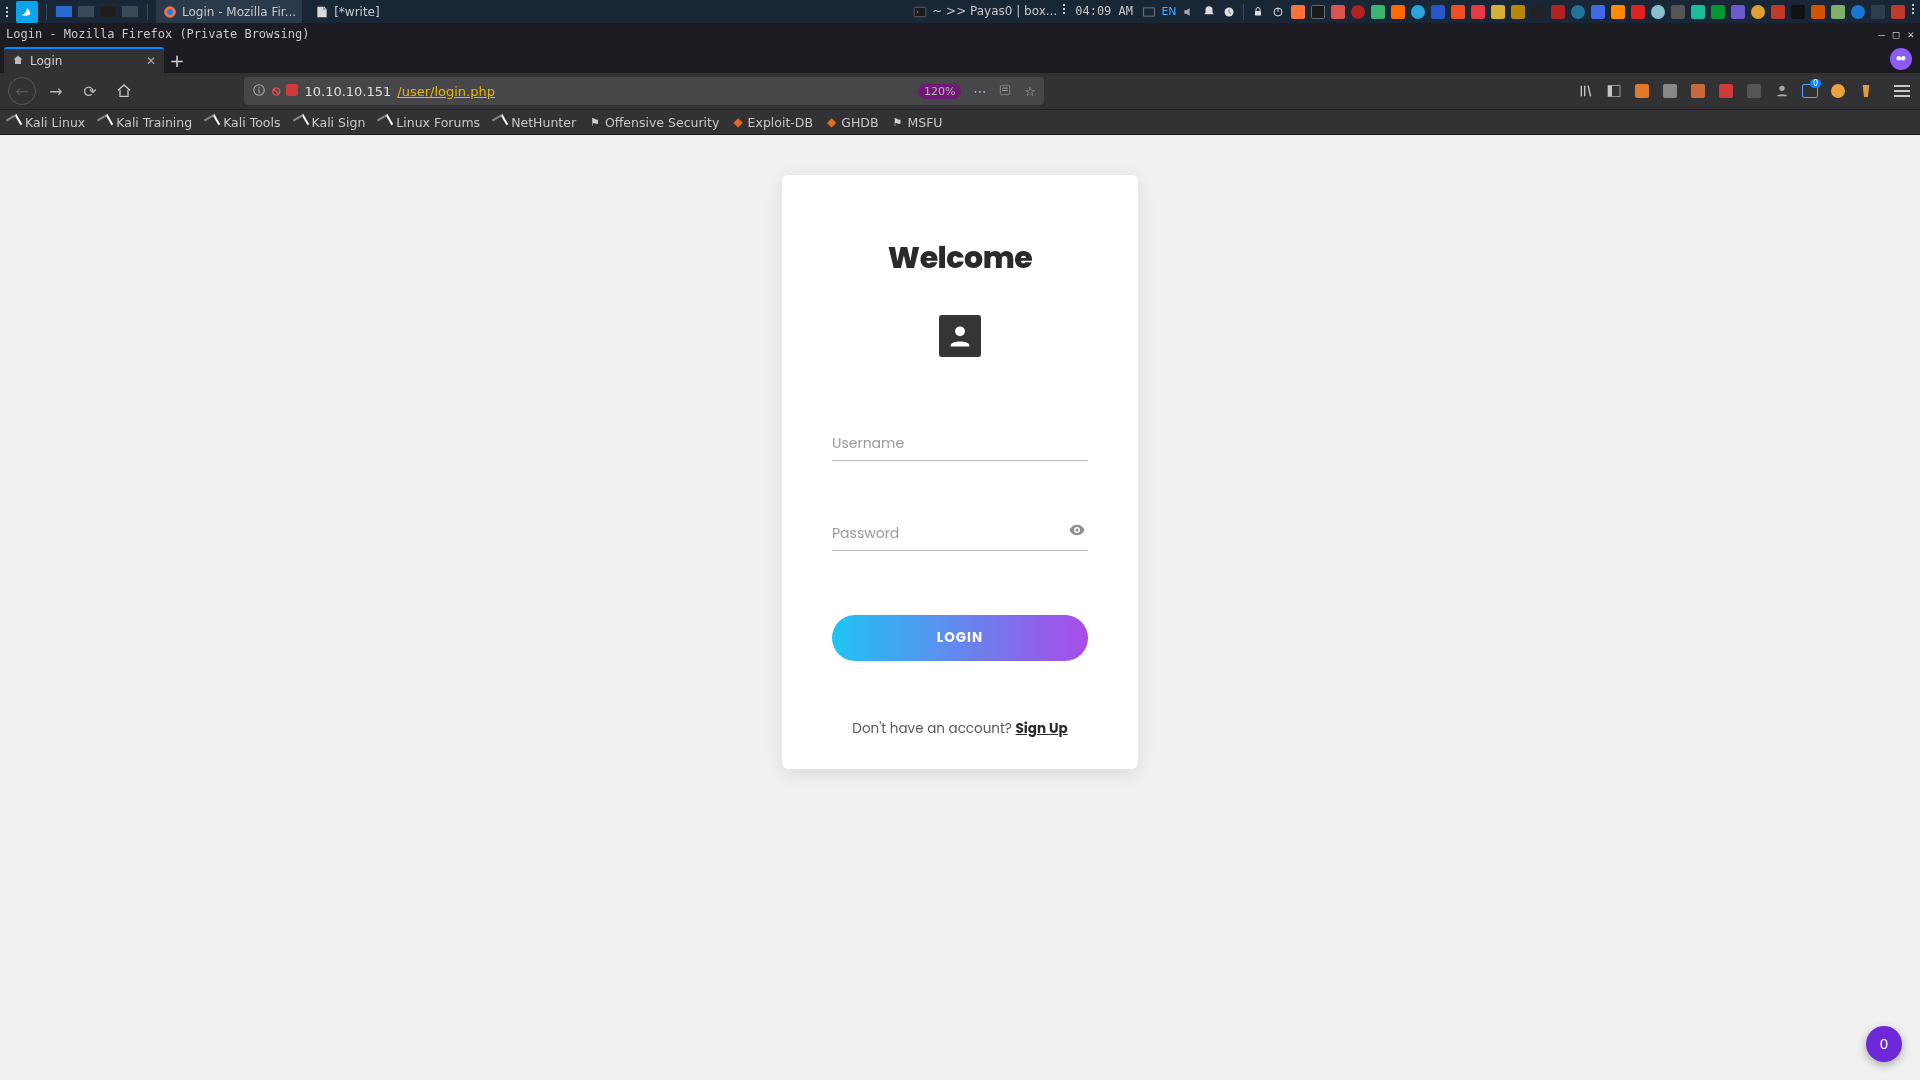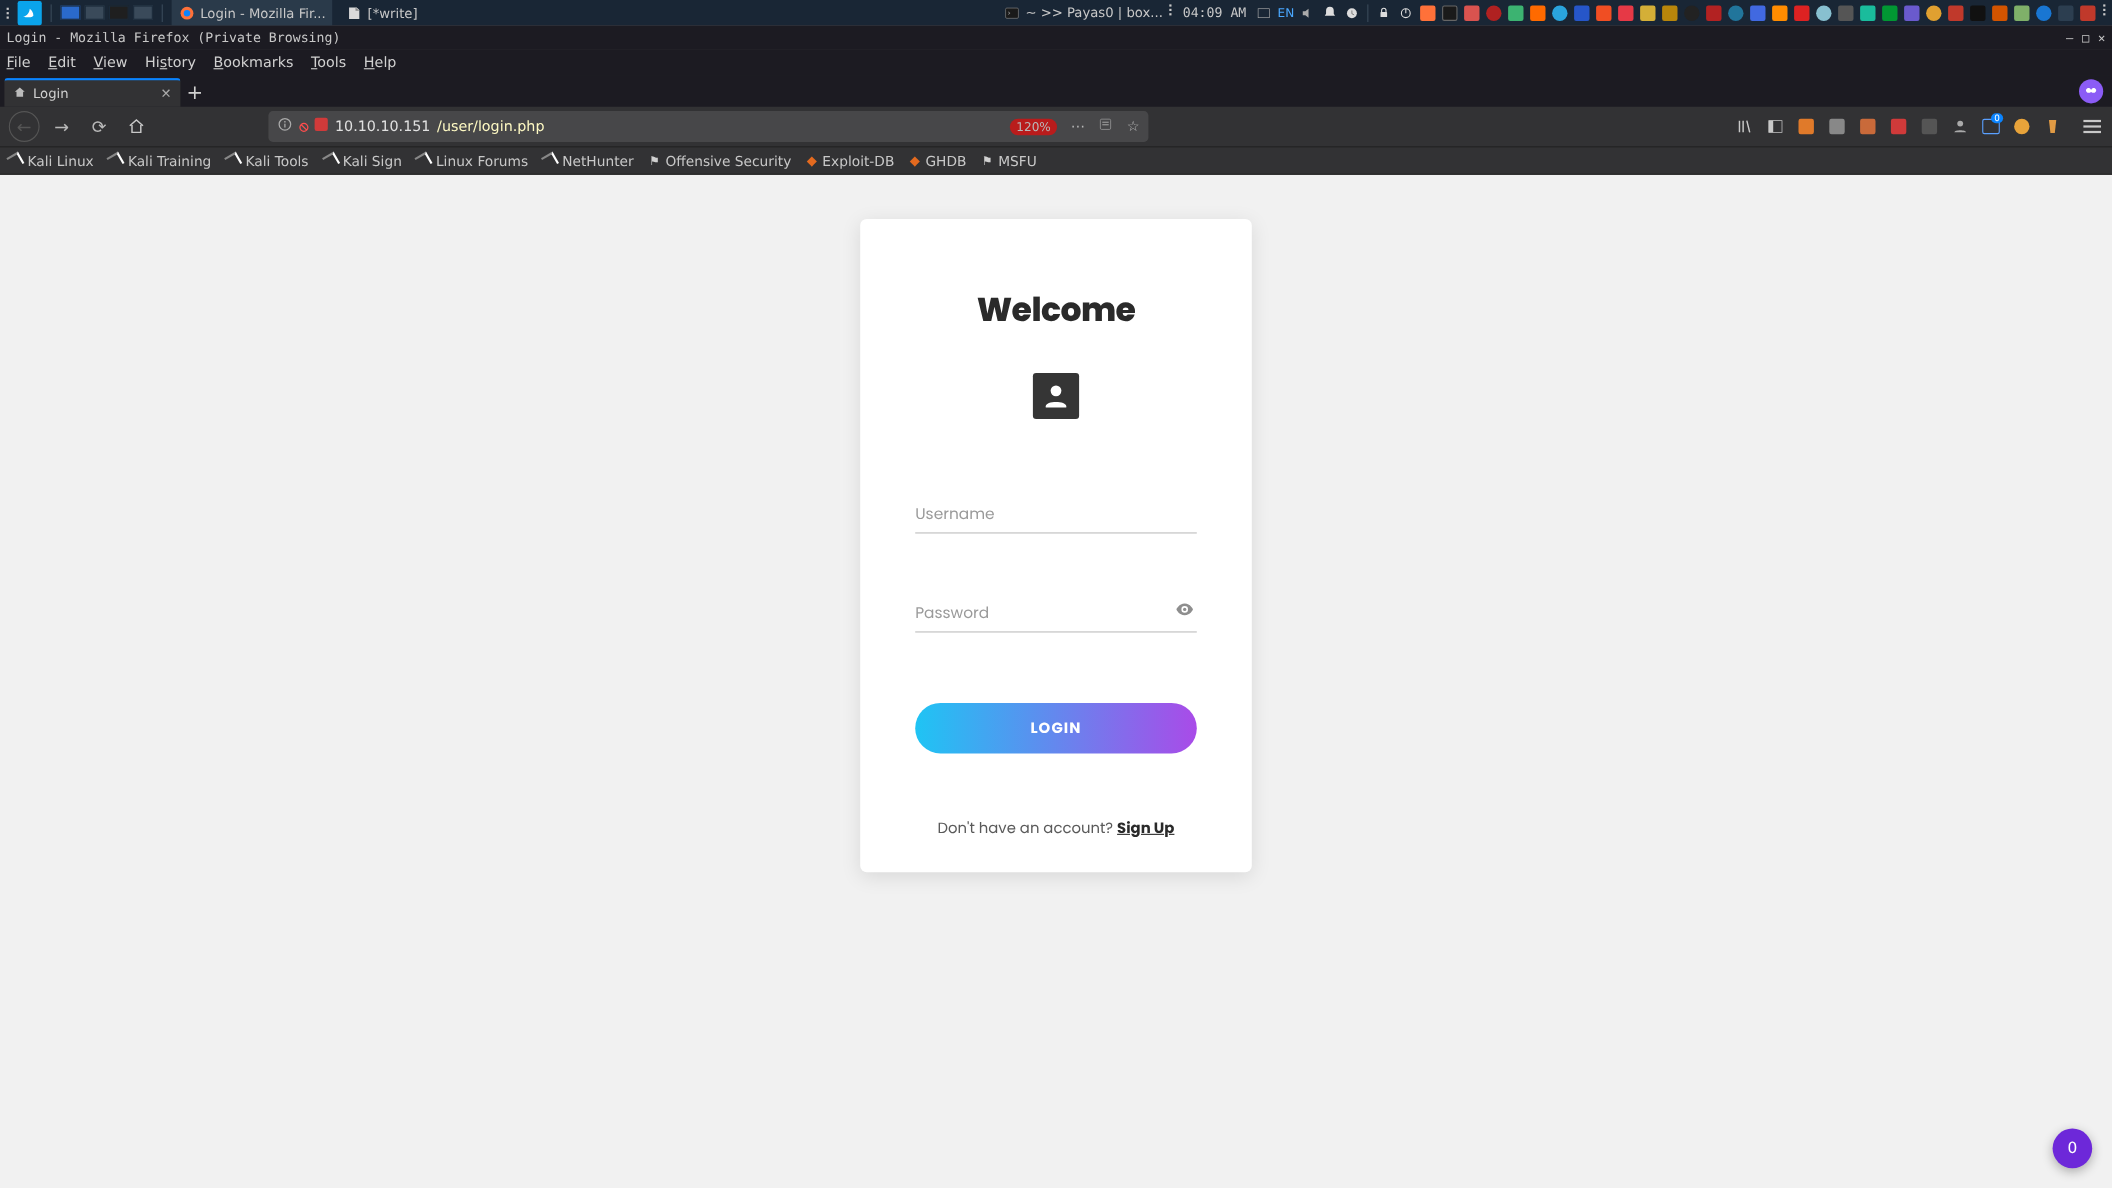--- a/index.html
+++ b/index.html
@@ -67,22 +67,22 @@
     height: 36px; background:#323234; display:flex; align-items:center; padding:0 8px; gap:6px;
   }
   .nav-btn { width:28px; height:28px; display:flex; align-items:center; justify-content:center; color:#b8b8b8; font-size:16px; border-radius:4px;}
   .nav-btn.circle { border:1px solid #555; border-radius:50%; }
   .nav-btn.disabled { color:#555; }
   .urlbar {
     flex: 0 0 800px; height:28px; background:#474749; border-radius:4px;
     display:flex; align-items:center; padding:0 8px; color:#b8b8b8; font-size:13px; gap:6px;
     margin-left:100px;
   }
-  .urlbar .url-dim { color:#fef9c3; }
-  .urlbar .zoom { margin-left:auto; font-size:11px; background:#b91c1c; padding:1px 6px; border-radius:8px; }
+  .urlbar .url-dim { color:#eab308;text-decoration:underline; }
+  .urlbar .zoom { margin-left:auto; font-size:11px; background:#701a75; padding:1px 6px; border-radius:8px; }
   .urlbar .ri { margin-left:6px; }
   .toolbar-right { margin-left:auto; display:flex; align-items:center; gap:8px; }
   .tb-icon { width:20px; height:20px; display:flex; align-items:center; justify-content:center; color:#c8c8c8; font-size:14px;}
   .tb-icon.red { color:#e04444;}
   .tb-icon.orange { color:#e09a44;}
   .badge-sq { width:16px;height:14px;border:1px solid #5aa0ff;border-radius:2px;position:relative;}
   .badge-sq::after{content:"0";position:absolute;top:-6px;right:-4px;font-size:8px;background:#0a84ff;color:#fff;border-radius:6px;padding:0 3px;}
   .hamburger { display:flex; flex-direction:column; gap:3px; }
   .hamburger span{width:16px;height:2px;background:#c8c8c8;}
 
@@ -332,29 +332,20 @@
 
   <div class="ff-titlebar">
     <span>Login - Mozilla Firefox (Private Browsing)</span>
     <span class="win-btns">
       <span>—</span>
       <span>□</span>
       <span>✕</span>
     </span>
   </div>
 
-  <div class="ff-menubar">
-    <span class="m"><u>F</u>ile</span>
-    <span class="m"><u>E</u>dit</span>
-    <span class="m"><u>V</u>iew</span>
-    <span class="m">Hi<u>s</u>tory</span>
-    <span class="m"><u>B</u>ookmarks</span>
-    <span class="m"><u>T</u>ools</span>
-    <span class="m"><u>H</u>elp</span>
-  </div>
 
   <div class="ff-tabbar">
     <div class="ff-tab">
       <span><svg viewBox="0 0 24 24" width="12" height="12">
             <path fill="#bbb" d="M12 3l9 8h-3v9H6v-9H3z"></path>
           </svg></span>
       <span>Login</span>
       <span class="close">✕</span>
     </div>
     <div class="newtab-btn">+</div>

